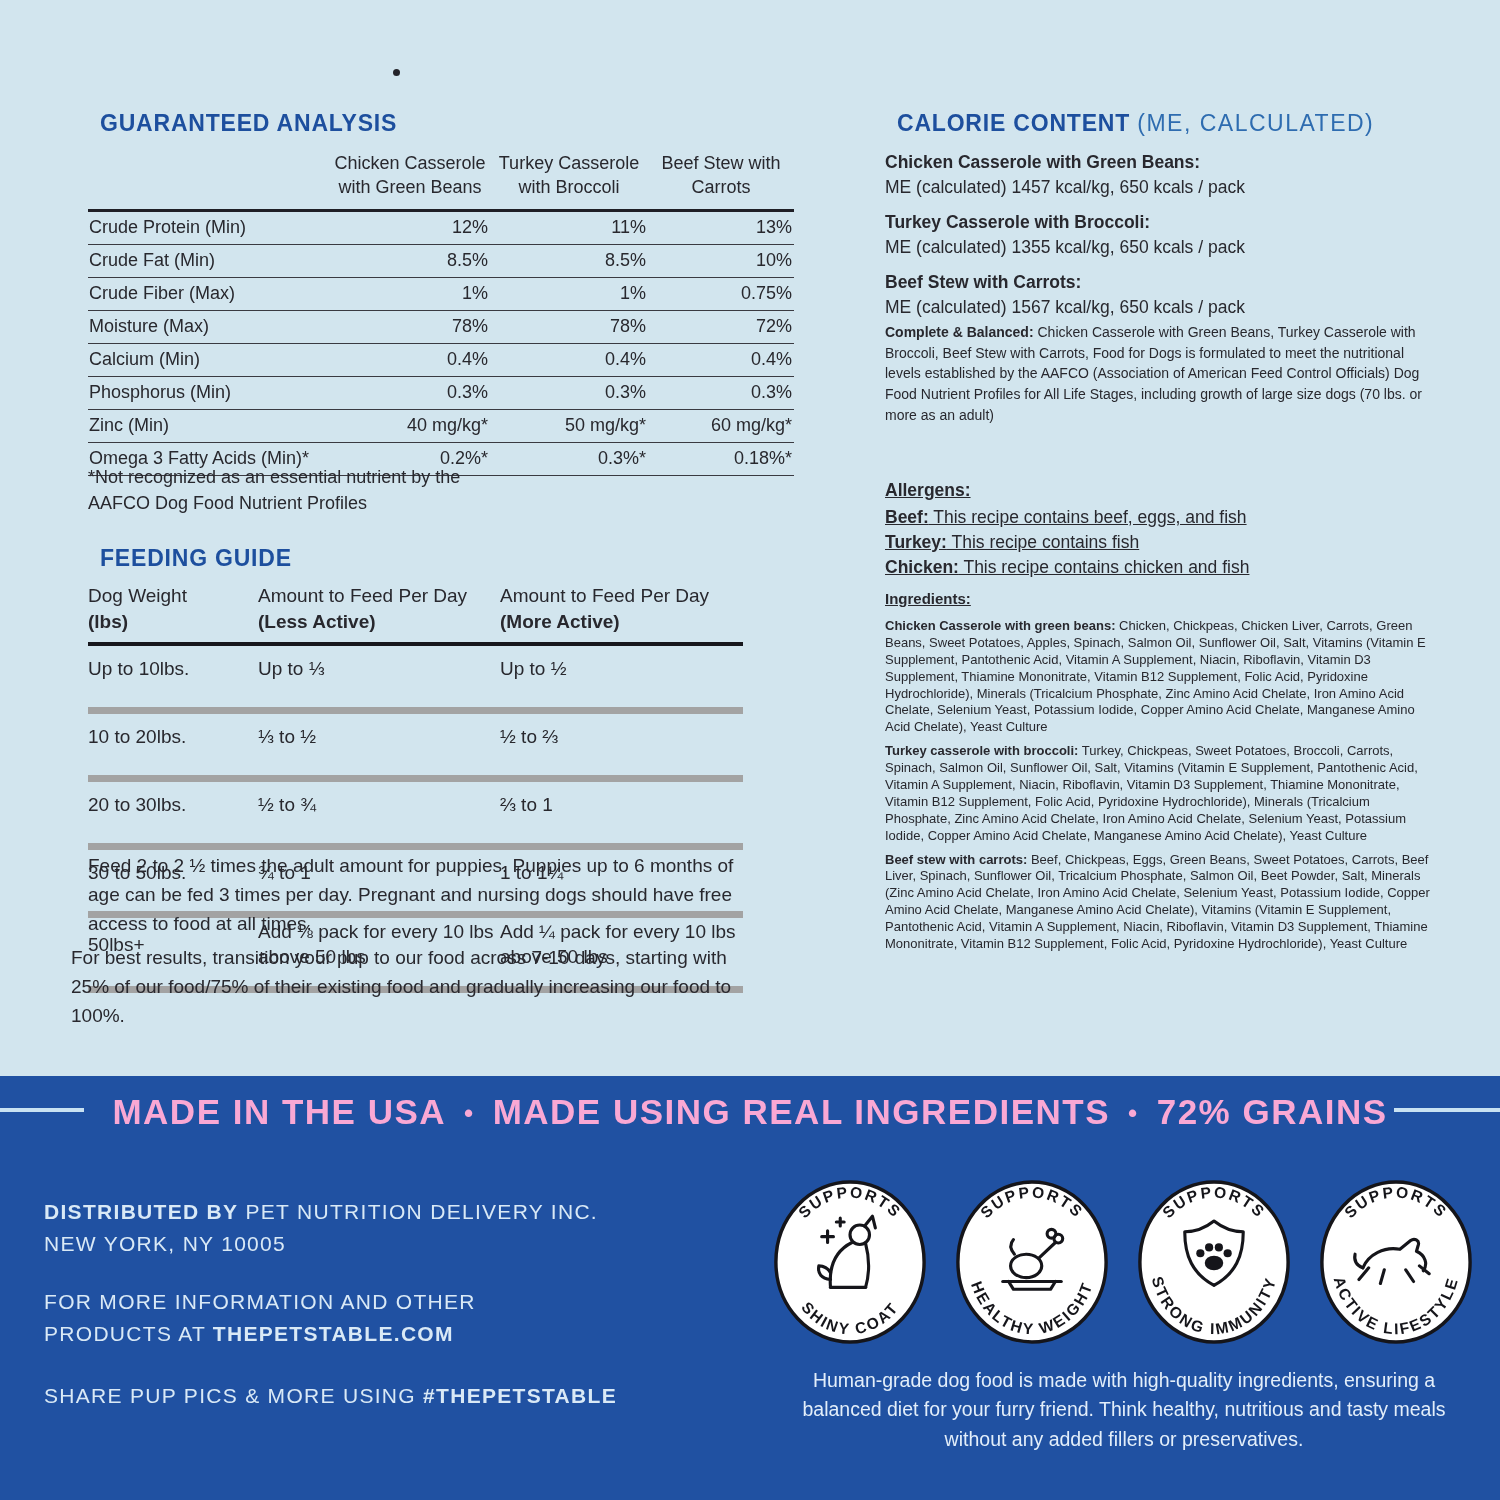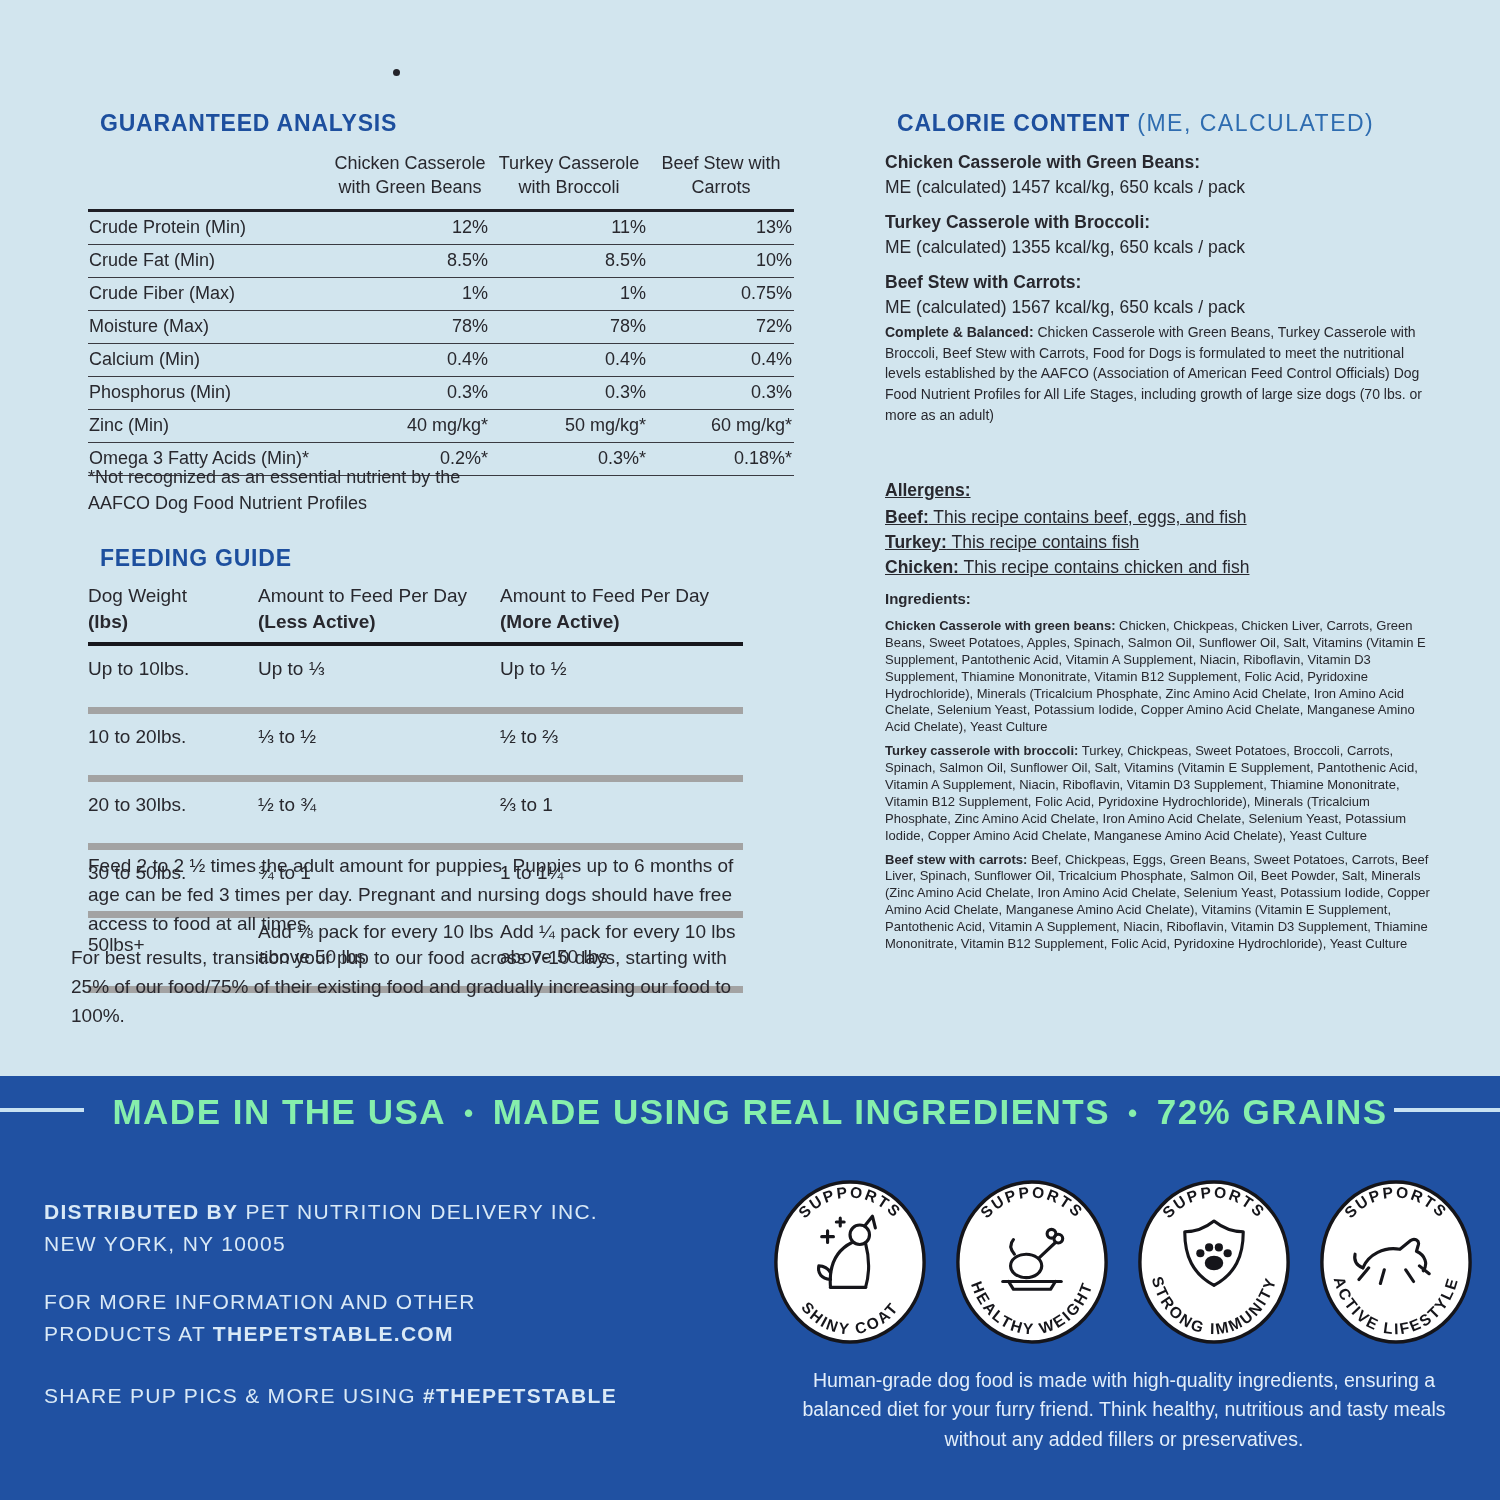--- a/index.html
+++ b/index.html
@@ -39,29 +39,29 @@
 
   
   #cal-title{left:885px;top:110px;width:560px;}
   #cal-entries{left:885px;top:150px;width:548px;font-size:17.5px;line-height:1.45;}
   .cal-entry{margin-bottom:9px;}
   .cal-name{font-weight:700;}
   #complete{left:885px;top:322px;width:550px;font-size:14px;line-height:1.48;}
   #complete b{font-weight:700;}
   #allergens{left:885px;top:478px;width:550px;font-size:17.5px;line-height:1.42;text-decoration:underline;}
   #allergens .a-title{font-weight:700;margin-bottom:2px;}
-  #ingredients-title{left:885px;top:590px;font-size:15px;font-weight:700;}
+  #ingredients-title{left:885px;top:590px;font-size:15px;font-weight:700;text-decoration:underline;}
   #ingredients{left:885px;top:618px;width:554px;font-size:13px;line-height:1.3;}
   .ing-para{margin:0 0 7px 0;}
   .ing-para b{font-weight:700;}
 
   
   #banner{left:0;top:1076px;width:1500px;height:424px;background:#2051a2;}
   #banner-headline{position:absolute;left:0;top:16px;width:100%;display:flex;justify-content:center;
-                   align-items:center;color:#86efac;font-weight:800;font-size:35px;letter-spacing:1.5px;
+                   align-items:center;color:#f9a8d4;font-weight:800;font-size:35px;letter-spacing:1.5px;
                    white-space:nowrap;}
   .hl-bullet{font-size:26px;margin:0 18px;transform:translateY(1px);}
   .hl-rule{position:absolute;top:32px;height:4px;background:#c9e2f2;}
   .hl-rule.left{left:0;width:84px;}
   .hl-rule.right{right:0;width:106px;}
 
   #dist{position:absolute;left:44px;top:120px;color:#d9e9f6;font-size:21px;letter-spacing:1.3px;line-height:1.52;}
   #dist p{margin:0;}
   #dist b{font-weight:700;}
   #dist .gap-a{margin-top:24px;}

